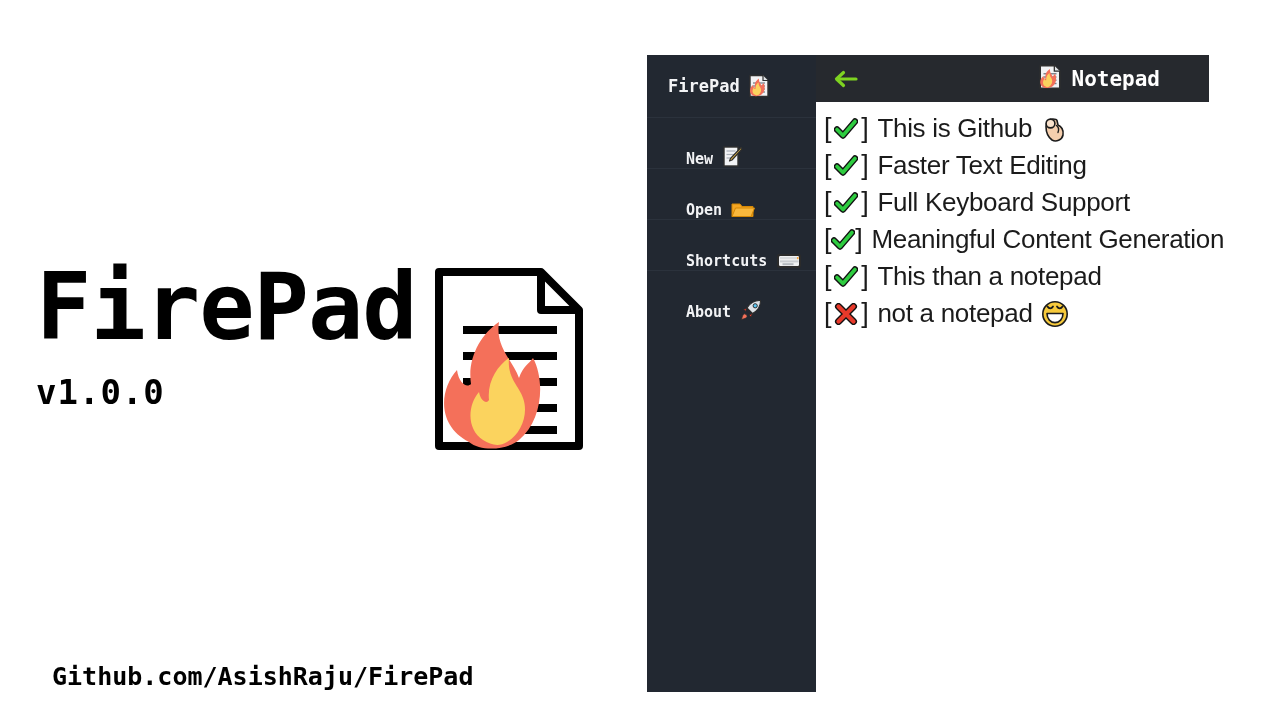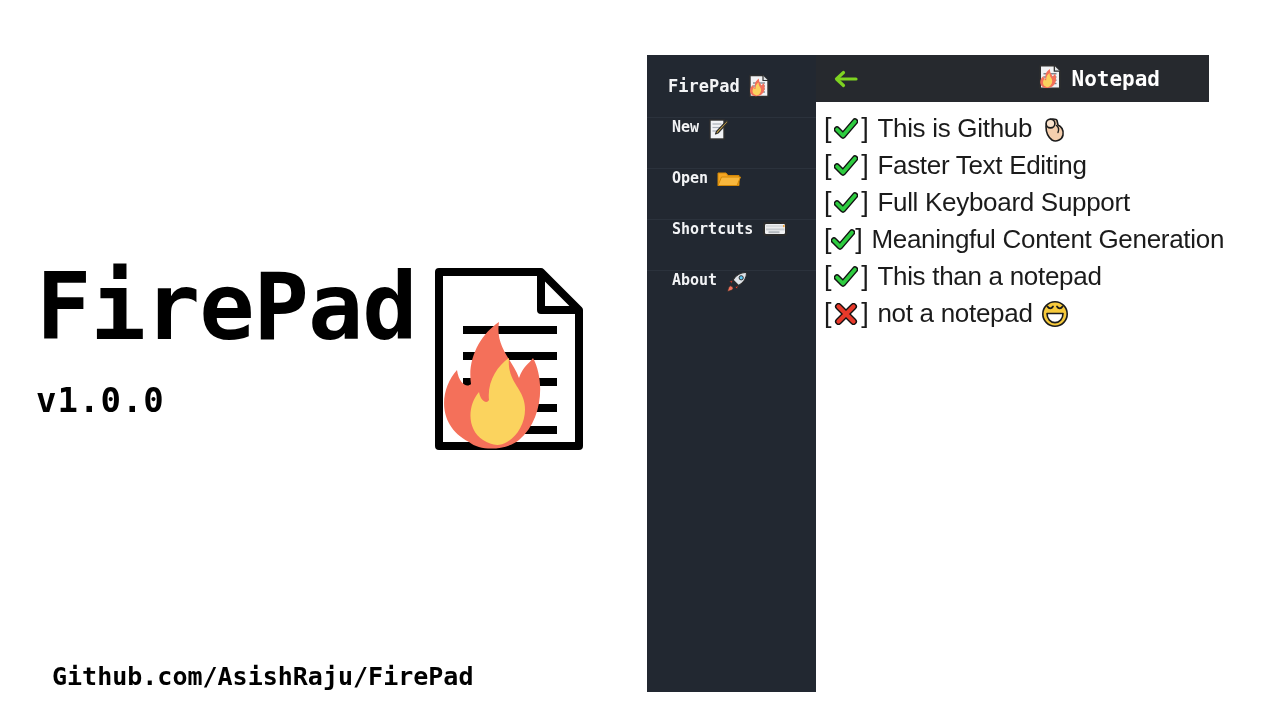--- a/index.html
+++ b/index.html
@@ -42,21 +42,21 @@
     color: #000000;
     line-height: 1.0;
     letter-spacing: -1px;
     white-space: nowrap;
   }
   .brand-version {
     font-family: "DejaVu Sans Mono", monospace;
     font-size: 34px;
     font-weight: bold;
     color: #000000;
-    margin-top: 26px;
+    margin-top: 18px;
     letter-spacing: 1px;
   }
   .brand-logo {
     position: relative;
     width: 160px;
     height: 190px;
     margin-left: 12px;
     margin-top: 2px;
     flex: none;
   }
@@ -93,22 +93,22 @@
     font-size: 17px;
     font-weight: bold;
     color: #f2f3f5;
     letter-spacing: 0px;
   }
   .sidebar-header .ic { margin-left: 8px; display:inline-flex; }
 
   .sidebar-item {
     height: 51px;
     display: flex;
-    align-items: flex-start;
-    padding-left: 25px;
+    align-items: flex-end;
+    padding-left: 39px;
     border-top: 1px solid #2b323c;
     position: relative;
   }
   .sidebar-item .label {
     font-family: "DejaVu Sans Mono", monospace;
     font-size: 15px;
     font-weight: bold;
     color: #f2f3f5;
   }
   .sidebar-item .ic { margin-left: 9px; display:inline-flex; align-items:center; }

